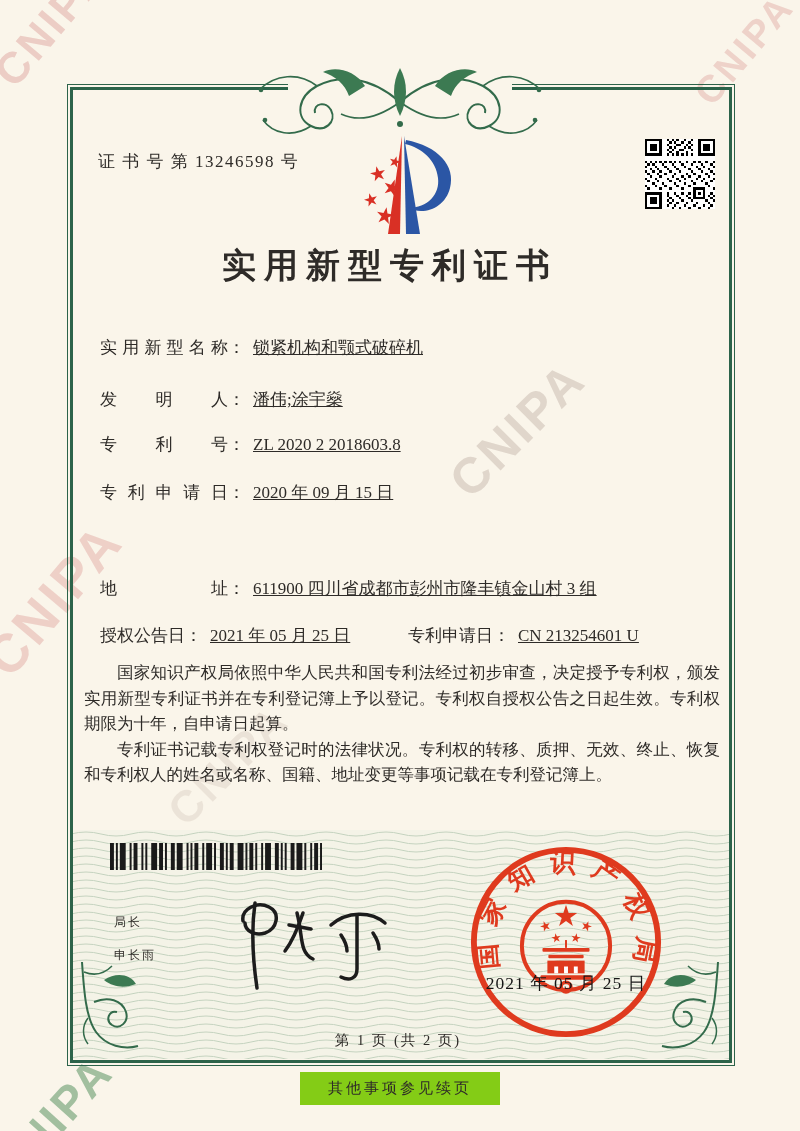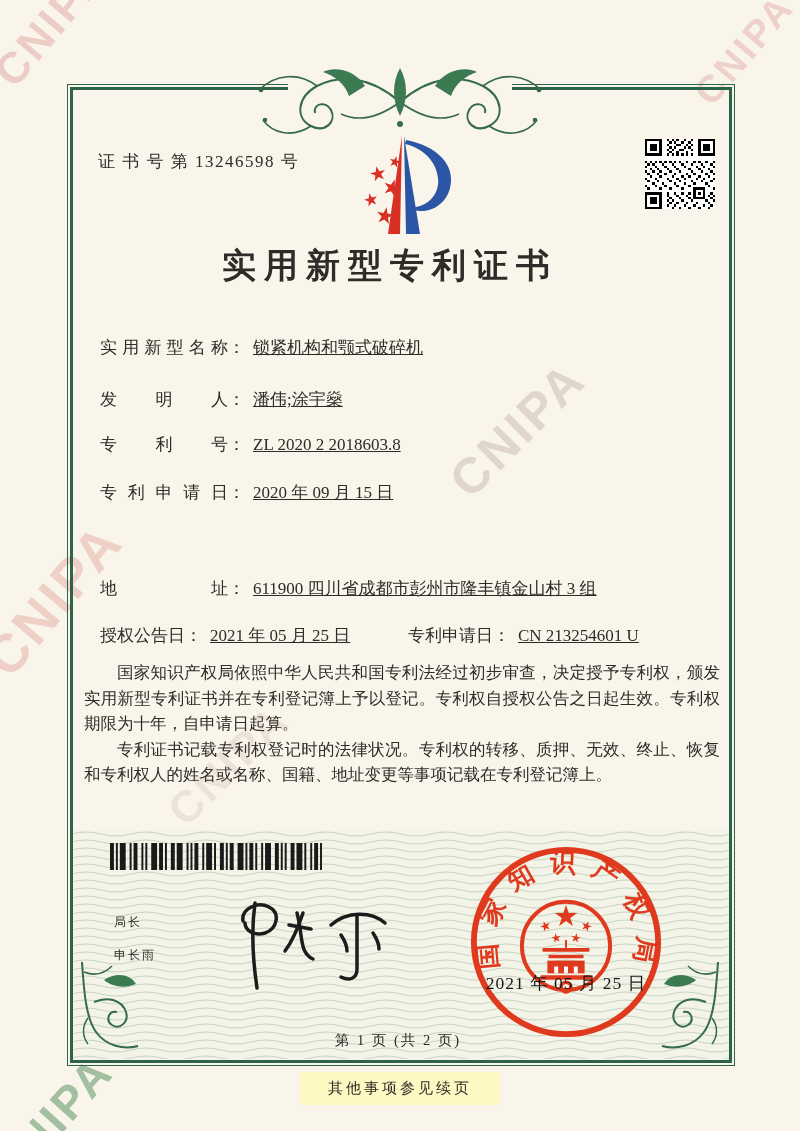--- a/index.html
+++ b/index.html
@@ -66,21 +66,21 @@
   .sig-titles{position:absolute;left:114px;top:906px;font-size:12px;line-height:33px;letter-spacing:2px;}
   .sig-script{position:absolute;left:225px;top:891px;width:200px;height:100px;}
 
   
   .seal{position:absolute;left:468px;top:844px;width:196px;height:196px;}
   .seal-date{position:absolute;left:462px;top:971px;width:208px;text-align:center;
              font-size:17.5px;letter-spacing:1px;color:#161616;z-index:5;}
 
   
   .page-info{position:absolute;left:0;top:1031px;width:796px;text-align:center;font-size:14.5px;letter-spacing:2px;}
-  .note-box{position:absolute;left:50%;transform:translateX(-50%);top:1072px;background:#fef9c3;
+  .note-box{position:absolute;left:50%;transform:translateX(-50%);top:1072px;background:#84cc16;
             padding:7px 28px;font-size:15px;letter-spacing:3px;white-space:nowrap;}
 
   .z2{z-index:2}
 </style>
 </head>
 <body>
 
 <div class="page">
 
   <div class="wm wm1">CNIPA</div>

